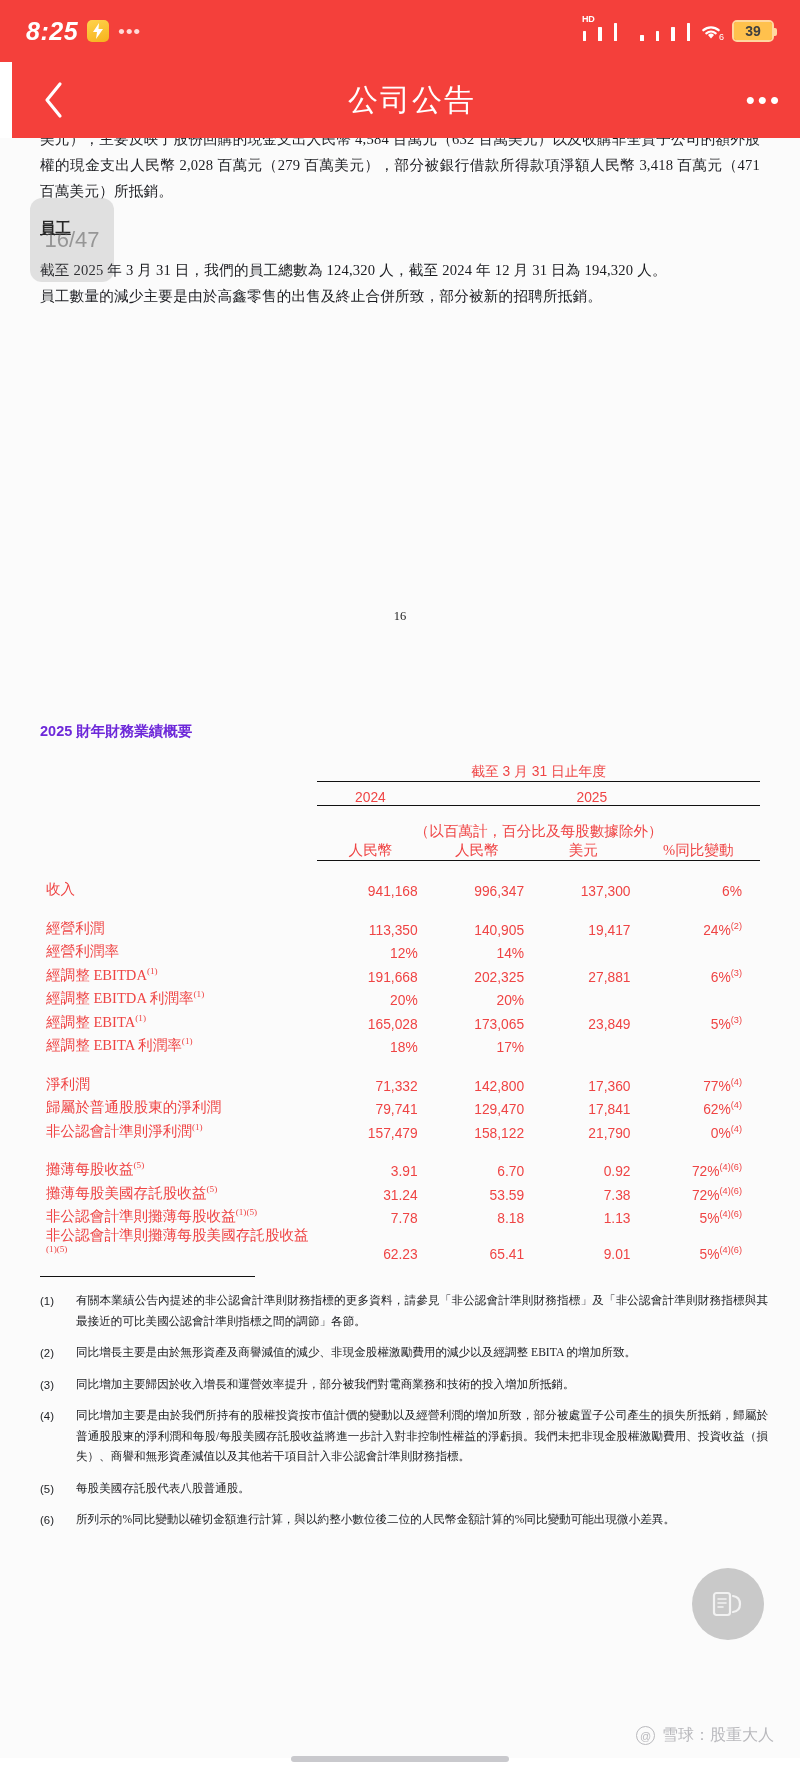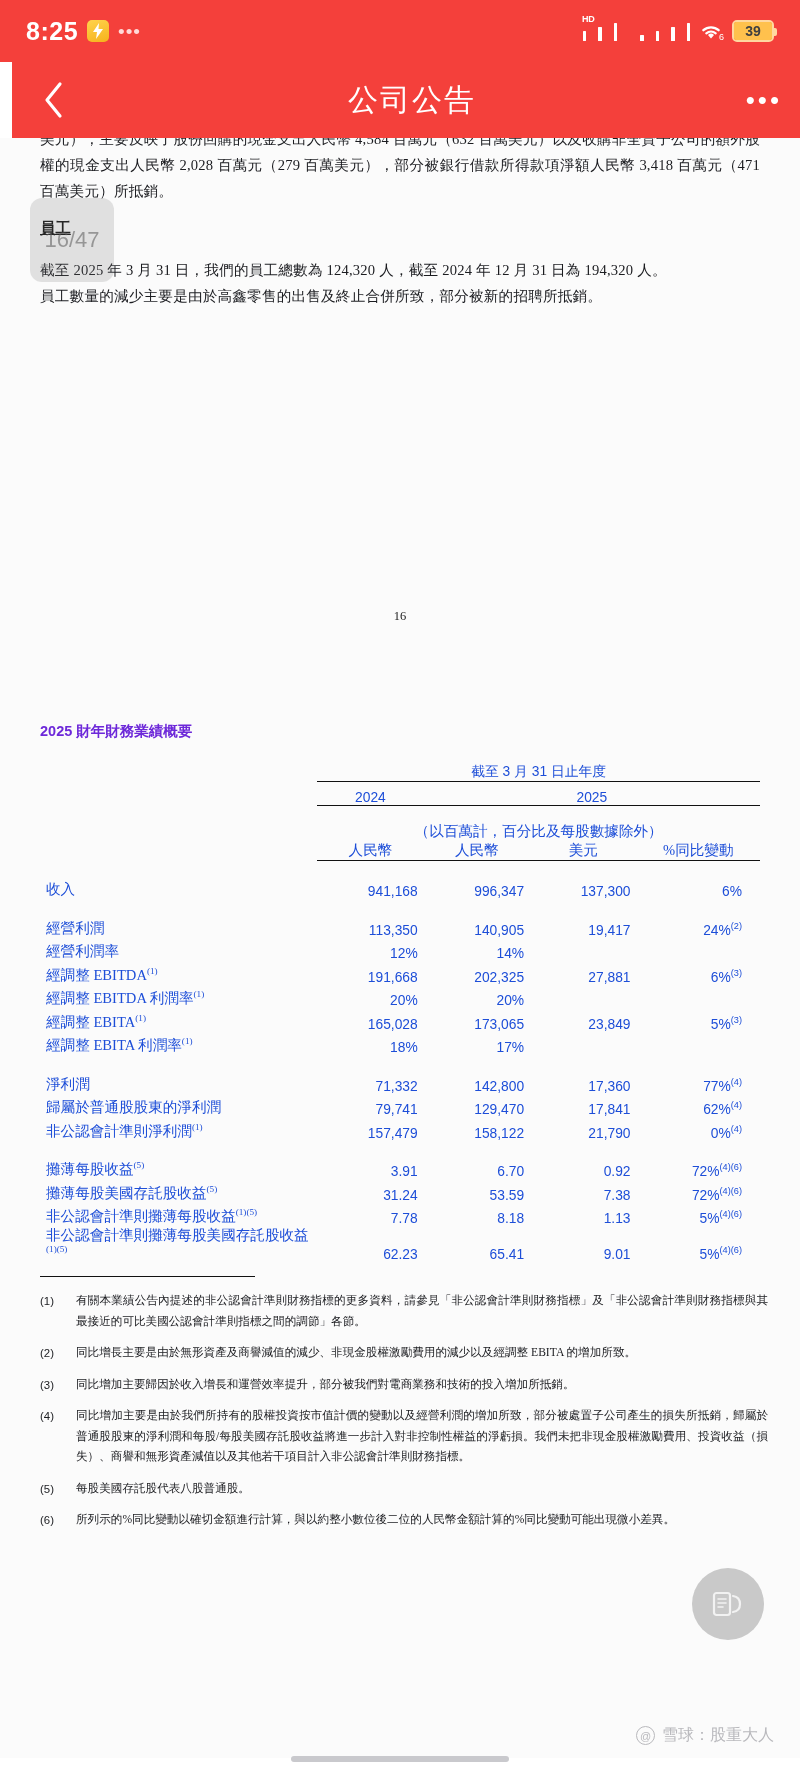--- a/index.html
+++ b/index.html
@@ -10,21 +10,21 @@
     overflow: hidden;
   }
   #app { position: relative; width: 800px; height: 1778px; background:#fff; }
 
   
   .statusbar {
     position:absolute; left:0; top:0; width:800px; height:62px;
     background:#F4403B; display:flex; align-items:center;
     padding: 0 26px; color:#fff;
   }
-  .sb-left { display:flex; align-items:center; gap:9px; }
+  .sb-left { display:flex; align-items:center; gap:9px;font-style:italic; }
   .sb-time { font-size:25px; font-weight:600; letter-spacing:.5px; color:#fff; }
   .sb-appicon {
     width:22px; height:22px; border-radius:5px;
     background:linear-gradient(160deg,#ffd34d,#f6b21b);
     display:flex; align-items:center; justify-content:center;
   }
   .sb-appicon svg { display:block; }
   .sb-dots { font-size:19px; color:#ffd9d7; letter-spacing:1px; line-height:1; }
   .sb-right { margin-left:auto; display:flex; align-items:center; gap:8px; }
   .hd-sig { position:relative; display:flex; align-items:flex-end; gap:12px; height:20px; }
@@ -91,21 +91,21 @@
     display:flex; align-items:center; justify-content:center;
     color:rgba(90,90,90,.55); font-size:22px;
     font-family:"Liberation Sans",sans-serif;
   }
 
   
   .tbl-title {
     font-size:14.5px; font-weight:700; margin-top:98px; margin-bottom:22px;
     font-family:"Liberation Sans","DejaVu Sans",sans-serif; color:#6d28d9;
   }
-  table.fin { width:100%; border-collapse:collapse; font-size:13.6px; color:#1d4ed8; }
+  table.fin { width:100%; border-collapse:collapse; font-size:13.6px; color:#ef4444; }
   table.fin td, table.fin th { padding:0; font-weight:400; }
   .c-label { text-align:left; width:300px; padding-left:6px !important;
              font-family:"Liberation Serif",serif; font-size:14.6px; }
   .c-num { text-align:right; width:112px; padding-right:6px !important;
            font-family:"Liberation Sans","DejaVu Sans",sans-serif; font-size:13.8px; }
   .c-pct { text-align:right; width:132px; padding-right:18px !important;
            font-family:"Liberation Sans","DejaVu Sans",sans-serif; font-size:13.8px; }
   .rule-full { border-bottom:1.1px solid #111; }
   .h-center { text-align:center; font-family:"Liberation Sans","DejaVu Sans",sans-serif;
               font-weight:700; font-size:13.8px; }

